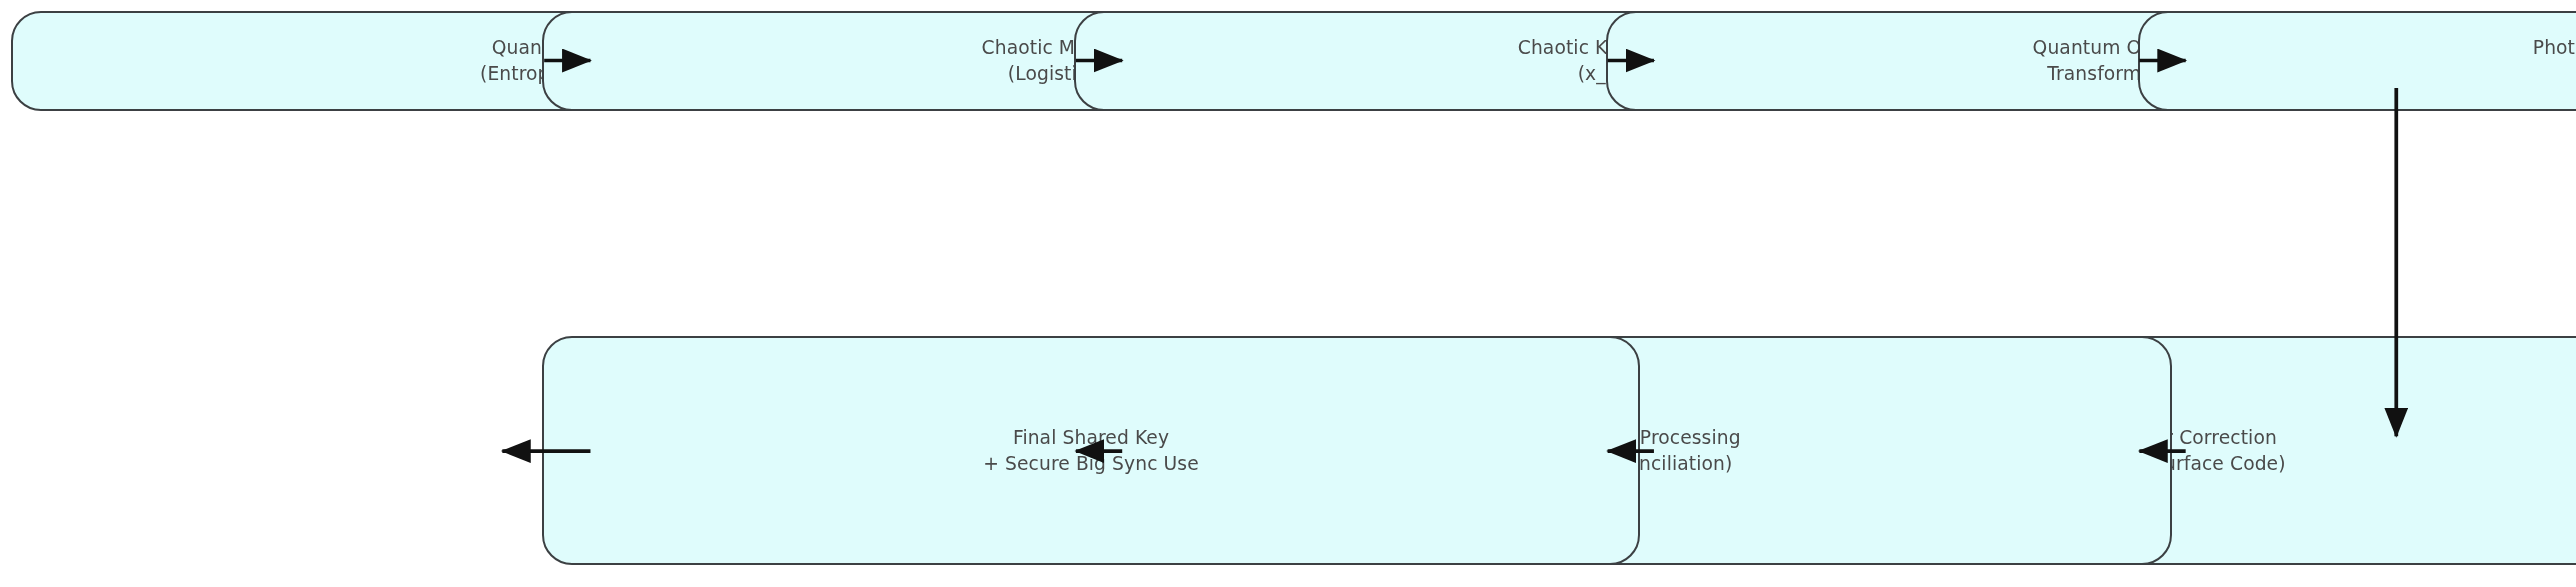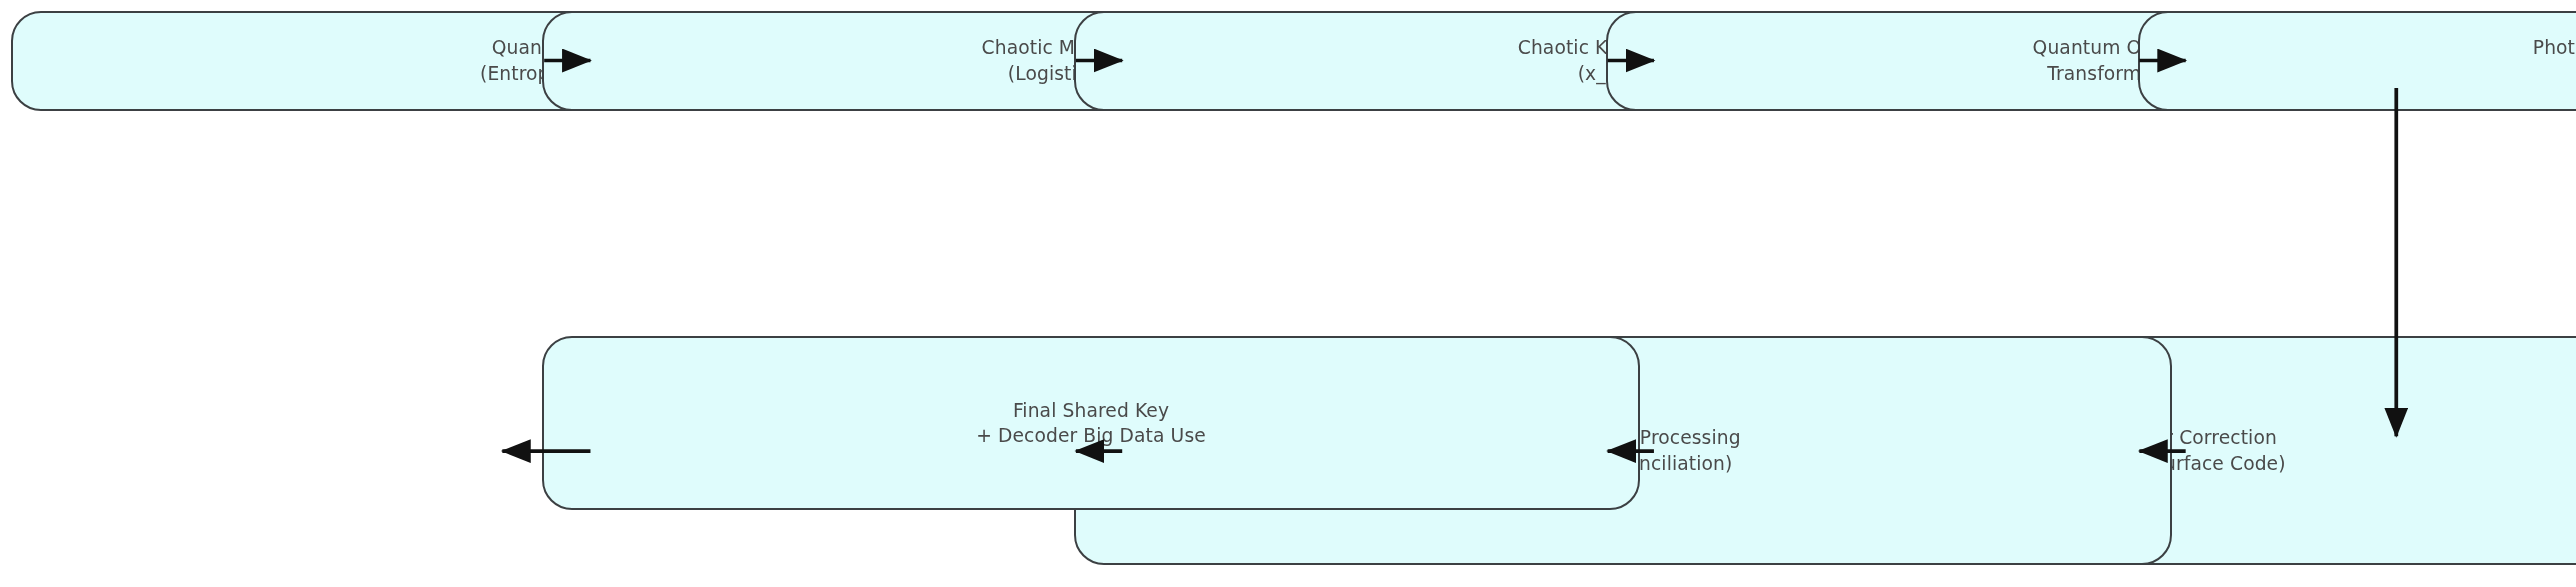--- a/index.html
+++ b/index.html
@@ -83,24 +83,24 @@
     </span>
   </div>
 
   <div class="node" id="n-post" style="left:1074px;top:336px;width:1098px;height:229px;">
     <span class="lbl">
       <span class="l1">Classical Post-Processing</span>
       <span class="l2">(Sifting, Reconciliation)</span>
     </span>
   </div>
 
-  <div class="node" id="n-final" style="left:542px;top:336px;width:1098px;height:174px;">
+  <div class="node" id="n-final" style="left:542px;top:336px;width:1098px;height:229px;">
     <span class="lbl">
       <span class="l1">Final Shared Key</span>
-      <span class="l2">+ Decoder Big Data Use</span>
+      <span class="l2">+ Secure Big Sync Use</span>
     </span>
   </div>
 
   <svg id="wires" viewBox="0 0 3448 786" width="2576" height="587" xmlns="http://www.w3.org/2000/svg">
     <defs>
       <marker id="ah-r" markerWidth="9" markerHeight="9" refX="7.6" refY="3.2" orient="auto" markerUnits="strokeWidth">
         <path d="M0,0 L8,3.2 L0,6.4 z" fill="#111111"></path>
       </marker>
       <marker id="ah-l" markerWidth="9" markerHeight="9" refX="7.6" refY="3.2" orient="auto" markerUnits="strokeWidth">
         <path d="M0,0 L8,3.2 L0,6.4 z" fill="#111111"></path>

